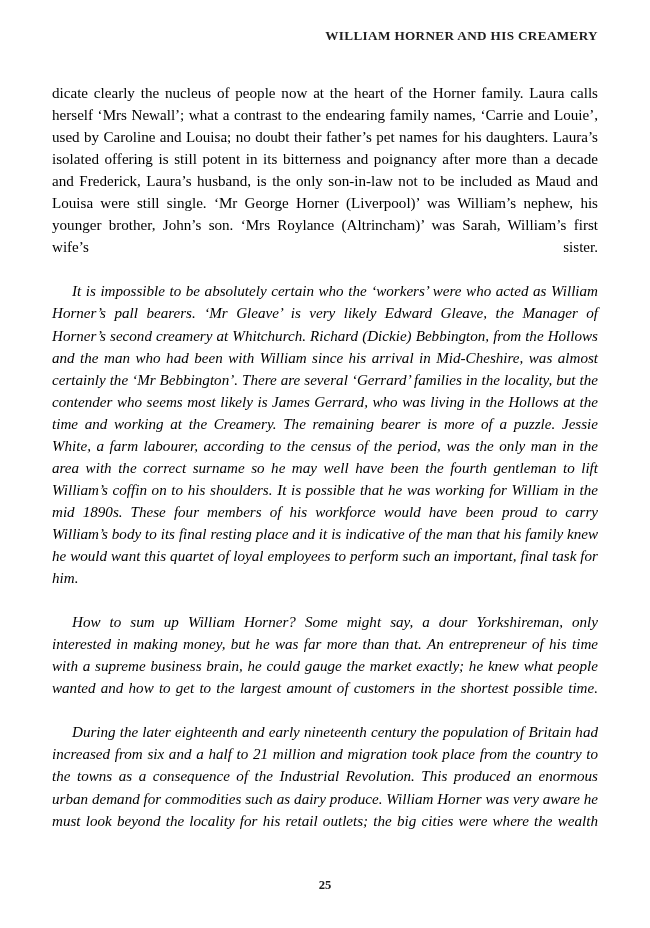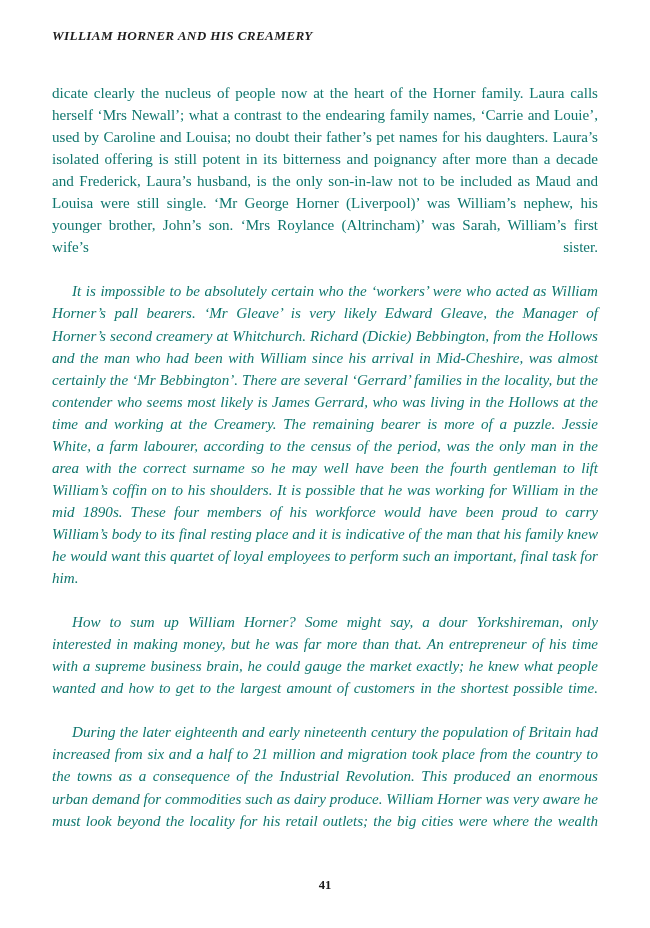--- a/index.html
+++ b/index.html
@@ -23,23 +23,22 @@
     height: 928px;
     background: #ffffff;
   }
 
   
   .running-head {
     position: absolute;
     top: 28px;
     left: 52px;
     width: 546px;
-    text-align: left;
+    text-align: right;
     font-family: "Liberation Serif", "DejaVu Serif", serif;
-    font-style: italic;
     font-weight: 700;
     font-size: 13.2px;
     letter-spacing: 0.35px;
     color: #1e1e1e;
     white-space: nowrap;
   }
 
   
   .textblock {
     position: absolute;
@@ -47,21 +46,21 @@
     left: 52px;
     width: 546px;
   }
 
   .para {
     margin: 0;
     font-size: 15.1px;
     line-height: 22.05px;
     text-align: justify;
     text-justify: inter-word;
-    color: #0f766e;
+    color: #000000;
     -webkit-hyphens: none;
     hyphens: none;
     word-spacing: 0.1px;
   }
 
   .para.indent {
     text-indent: 20px;
     font-style: italic;
   }
 
@@ -91,15 +90,15 @@
 
   <div class="running-head">WILLIAM HORNER AND HIS CREAMERY</div>
 
   <div class="textblock">
     <p class="para">dicate clearly the nucleus of people now at the heart of the Horner family. Laura calls herself ‘Mrs Newall’; what a contrast to the endearing family names, ‘Carrie and Louie’, used by Caroline and Louisa; no doubt their father’s pet names for his daughters. Laura’s isolated offering is still potent in its bitterness and poignancy after more than a decade and Frederick, Laura’s husband, is the only son-in-law not to be included as Maud and Louisa were still single. ‘Mr George Horner (Liverpool)’ was William’s nephew, his younger brother, John’s son. ‘Mrs Roylance (Altrincham)’ was Sarah, William’s first wife’s sister.</p>
     <p class="para indent">It is impossible to be absolutely certain who the ‘workers’ were who acted as William Horner’s pall bearers. ‘Mr Gleave’ is very likely Edward Gleave, the Manager of Horner’s second creamery at Whitchurch. Richard (Dickie) Bebbington, from the Hollows and the man who had been with William since his arrival in Mid-Cheshire, was almost certainly the ‘Mr Bebbington’. There are several ‘Gerrard’ families in the locality, but the contender who seems most likely is James Gerrard, who was living in the Hollows at the time and working at the Creamery. The remaining bearer is more of a puzzle. Jessie White, a farm labourer, according to the census of the period, was the only man in the area with the correct surname so he may well have been the fourth gentleman to lift William’s coffin on to his shoulders. It is possible that he was working for William in the mid 1890s. These four members of his workforce would have been proud to carry William’s body to its final resting place and it is indicative of the man that his family knew he would want this quartet of loyal employees to perform such an important, final task for him.</p>
     <p class="para indent">How to sum up William Horner? Some might say, a dour Yorkshireman, only interested in making money, but he was far more than that. An entrepreneur of his time with a supreme business brain, he could gauge the market exactly; he knew what people wanted and how to get to the largest amount of customers in the shortest possible time.</p>
     <p class="para indent">During the later eighteenth and early nineteenth century the population of Britain had increased from six and a half to 21 million and migration took place from the country to the towns as a consequence of the Industrial Revolution. This produced an enormous urban demand for commodities such as dairy produce. William Horner was very aware he must look beyond the locality for his retail outlets; the big cities were where the wealth</p>
   </div>
 
-  <div class="folio">41</div>
+  <div class="folio">25</div>
 
 </div>
 
 </body></html>

